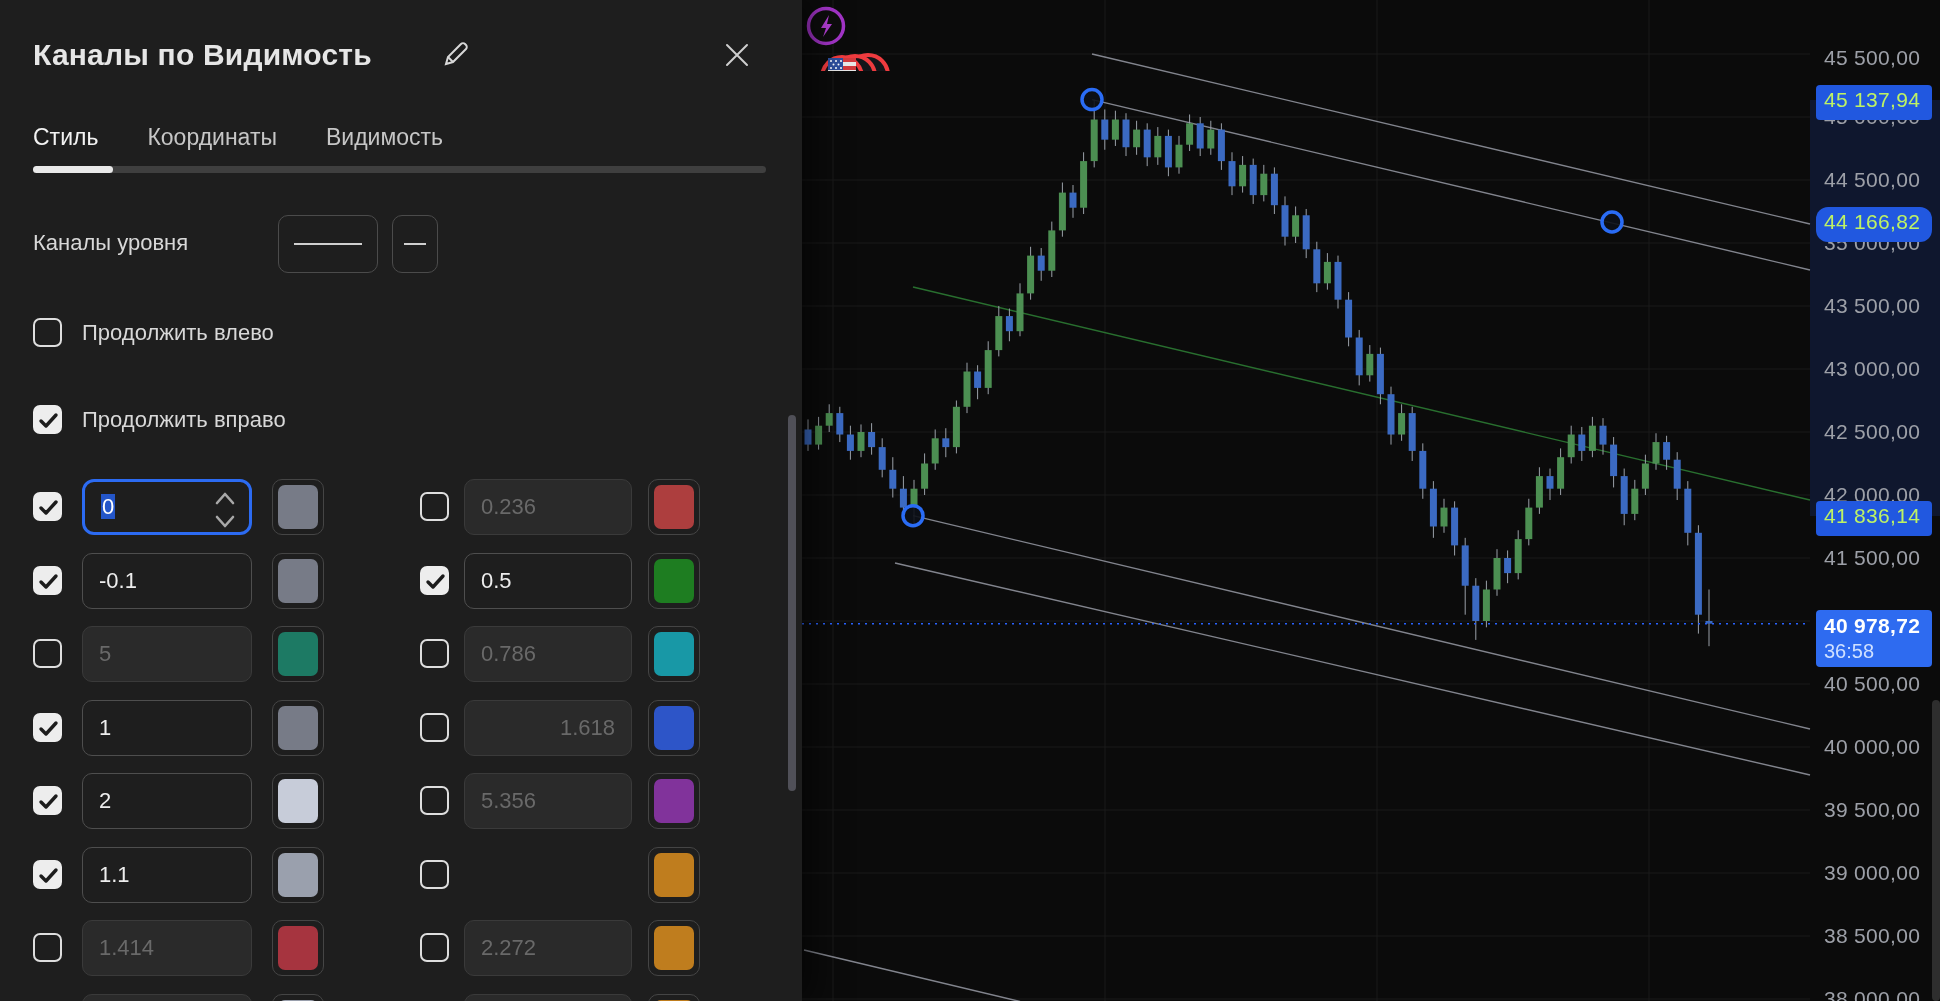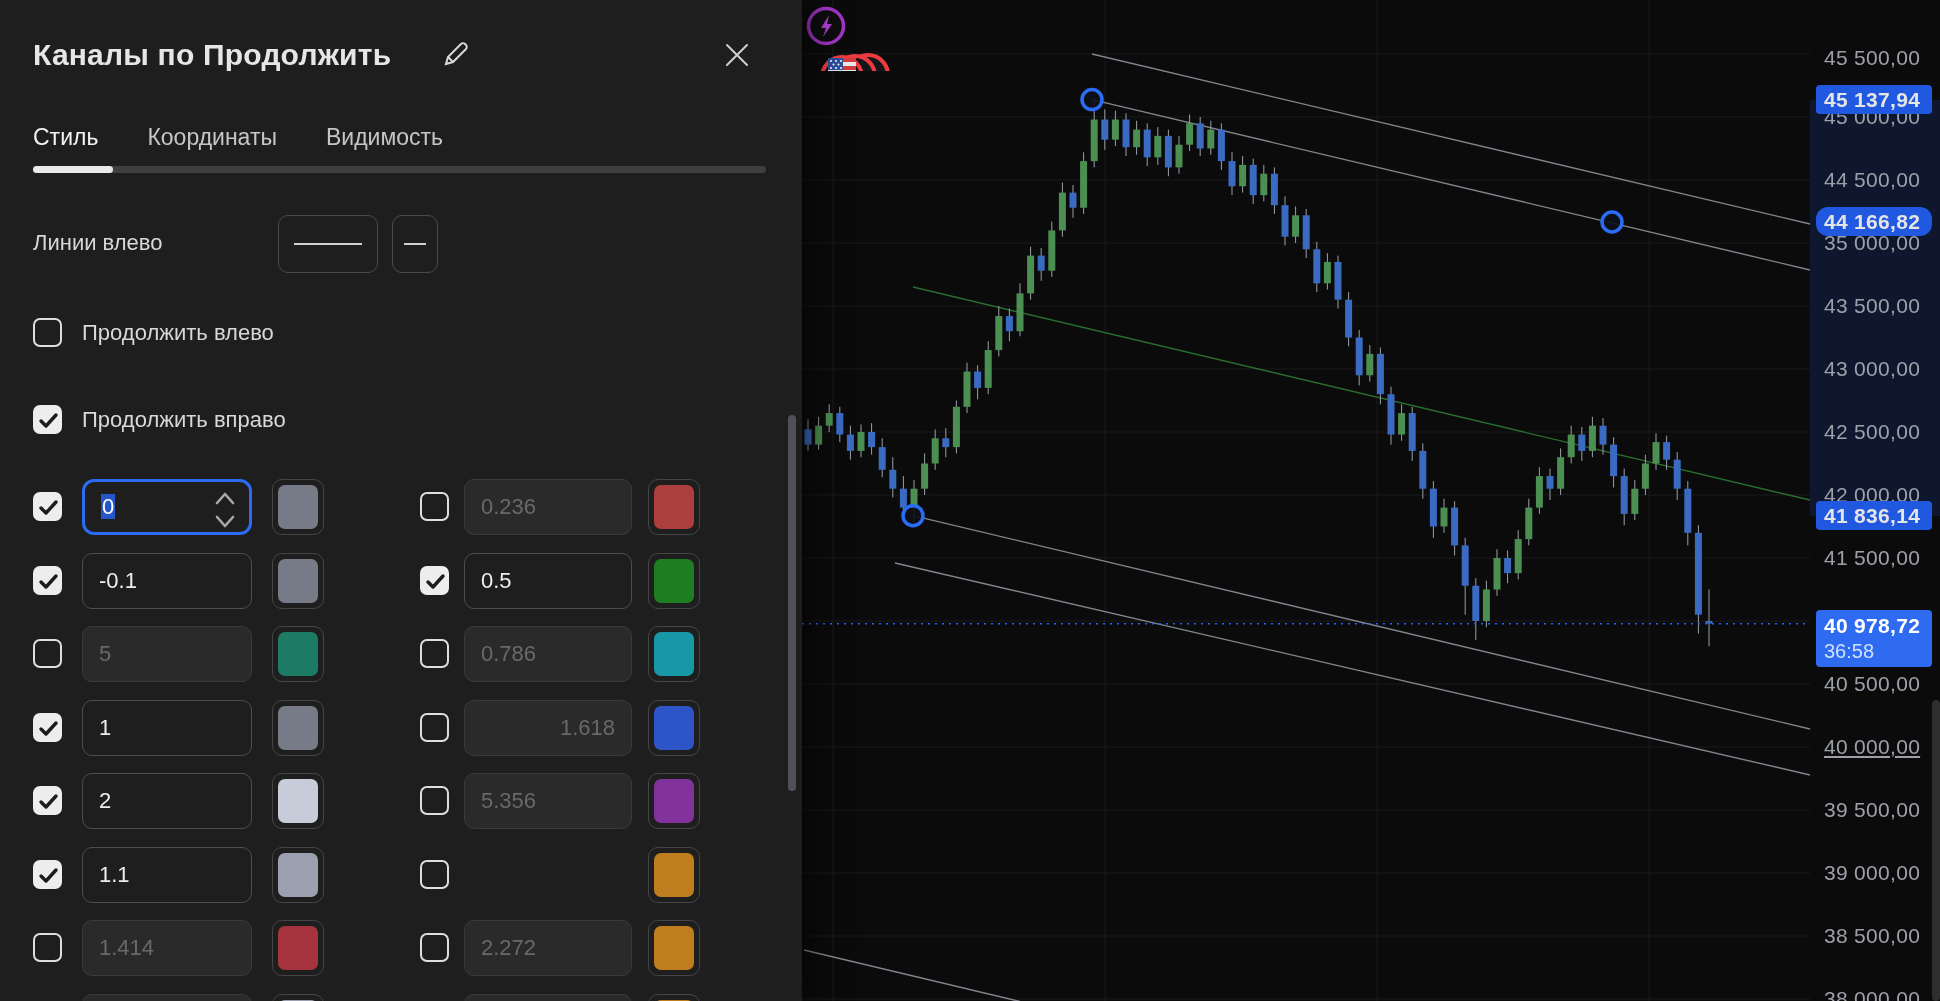--- a/index.html
+++ b/index.html
@@ -5,21 +5,21 @@
   html,body{margin:0;padding:0;background:#000;}
   *{box-sizing:border-box;font-family:"Liberation Sans","DejaVu Sans",sans-serif;}
   .stage{position:relative;width:1940px;height:1001px;overflow:hidden;background:#0b0b0b;}
 
   
   .chart{position:absolute;left:802px;top:0;width:1138px;height:1001px;background:#0b0b0b;}
   .chart svg{position:absolute;left:0;top:0;}
   .axis-layer{position:absolute;left:1008px;top:0;width:130px;height:1001px;}
   .axis-shade{position:absolute;left:0;width:130px;background:rgba(40,90,230,.16);}
   .tick-label{position:absolute;left:14px;height:26px;line-height:26px;font-size:21px;color:#9da0a8;white-space:nowrap;letter-spacing:.3px;}
-  .price-badge{position:absolute;left:6px;min-width:116px;height:29px;line-height:29px;background:#2158e0;color:#e5e5e5;font-size:21px;font-weight:700;border-radius:4px;padding:0 8px;letter-spacing:.3px;}
+  .price-badge{position:absolute;left:6px;min-width:116px;height:35px;line-height:29px;background:#2158e0;color:#bef264;font-size:21px;font-weight:400;border-radius:4px;padding:0 8px;letter-spacing:.3px;}
   .cur-badge{position:absolute;left:6px;min-width:116px;height:57px;background:#2e6bf0;color:#fff;border-radius:4px;padding:3px 8px 0 8px;}
   .cur-badge .p{font-size:21px;font-weight:700;line-height:26px;letter-spacing:.3px;}
   .cur-badge .t{font-size:20px;line-height:24px;color:#cfe0ff;font-weight:400;}
   .axis-scrollbar{position:absolute;left:122px;top:700px;width:8px;height:301px;background:#2e2e2e;border-radius:4px;}
   .corner-icons{position:absolute;left:856px;top:930px;width:130px;height:71px;}
 
   
   .dialog{position:absolute;left:0;top:0;width:802px;height:1001px;background:#1e1e1e;box-shadow:10px 0 30px rgba(0,0,0,.55);}
   .dlg-title{position:absolute;left:33px;top:38px;font-size:30px;font-weight:700;color:#e6e6e6;letter-spacing:.2px;}
   .edit-ic{position:absolute;left:440px;top:38px;width:32px;height:32px;cursor:pointer;}
@@ -275,21 +275,21 @@
           <div class="tick-label" style="top: 104px;">45 000,00</div>
           <div class="tick-label" style="top: 167px;">44 500,00</div>
           <div class="tick-label" style="top: 230px;">35 000,00</div>
           <div class="tick-label" style="top: 293px;">43 500,00</div>
           <div class="tick-label" style="top: 356px;">43 000,00</div>
           <div class="tick-label" style="top: 419px;">42 500,00</div>
           <div class="tick-label" style="top: 482px;">42 000,00</div>
           <div class="tick-label" style="top: 545px;">41 500,00</div>
           <div class="tick-label" style="top: 608px;">41 000,00</div>
           <div class="tick-label" style="top: 671px;">40 500,00</div>
-          <div class="tick-label" style="top: 734px; text-decoration: underline;">40 000,00</div>
+          <div class="tick-label" style="top: 734px;">40 000,00</div>
           <div class="tick-label" style="top: 797px;">39 500,00</div>
           <div class="tick-label" style="top: 860px;">39 000,00</div>
           <div class="tick-label" style="top: 923px;">38 500,00</div>
           <div class="tick-label" style="top: 986px;">38 000,00</div>
         </div>
       <div id="axis-badges">
           <div class="price-badge" style="top: 85.1196px;">45 137,94</div>
           <div class="price-badge" style="top: 207.481px; border-radius: 12px;">44 166,82</div>
           <div class="price-badge" style="top: 501.146px;">41 836,14</div>
         </div>
@@ -322,41 +322,41 @@
             <circle cx="36.5" cy="64.5" r="1" fill="#fff"></circle>
           <circle cx="29" cy="68" r="1" fill="#fff"></circle>
             <circle cx="34" cy="68" r="1" fill="#fff"></circle>
             <circle cx="39" cy="68" r="1" fill="#fff"></circle>
         </g>
       </g>
     </svg>
   </div>
 
   <div class="dialog">
-    <div class="dlg-title">Каналы по Продолжить</div>
+    <div class="dlg-title">Каналы по Видимость</div>
 
     <svg class="edit-ic" viewBox="0 0 32 32">
       <path d="M6 26 L8 19 L21 6 C22 5 24 5 25 6 L26 7 C27 8 27 10 26 11 L13 24 Z" fill="none" stroke="#d8d8d8" stroke-width="2"></path>
       <path d="M8 19 L13 24" stroke="#d8d8d8" stroke-width="2"></path>
     </svg>
     <svg class="close-ic" viewBox="0 0 30 30">
       <path d="M5 5 L25 25 M25 5 L5 25" stroke="#cfcfcf" stroke-width="2" stroke-linecap="round"></path>
     </svg>
 
     <div class="tabs">
       <div class="tab active">Стиль</div>
       <div class="tab">Координаты</div>
       <div class="tab">Видимость</div>
     </div>
     <div class="tab-track">
       <div class="seg"></div>
     </div>
 
     <div class="linestyle-row">
-      <span class="row-label">Линии влево</span>
+      <span class="row-label">Каналы уровня</span>
       <div class="ls-btn big">
           <div class="ln"></div>
         </div>
       <div class="ls-btn small">
           <div class="ln"></div>
         </div>
     </div>
 
     <div class="chk-row" style="top:318px;">
       <span class="cb" id="cb-left"></span>

